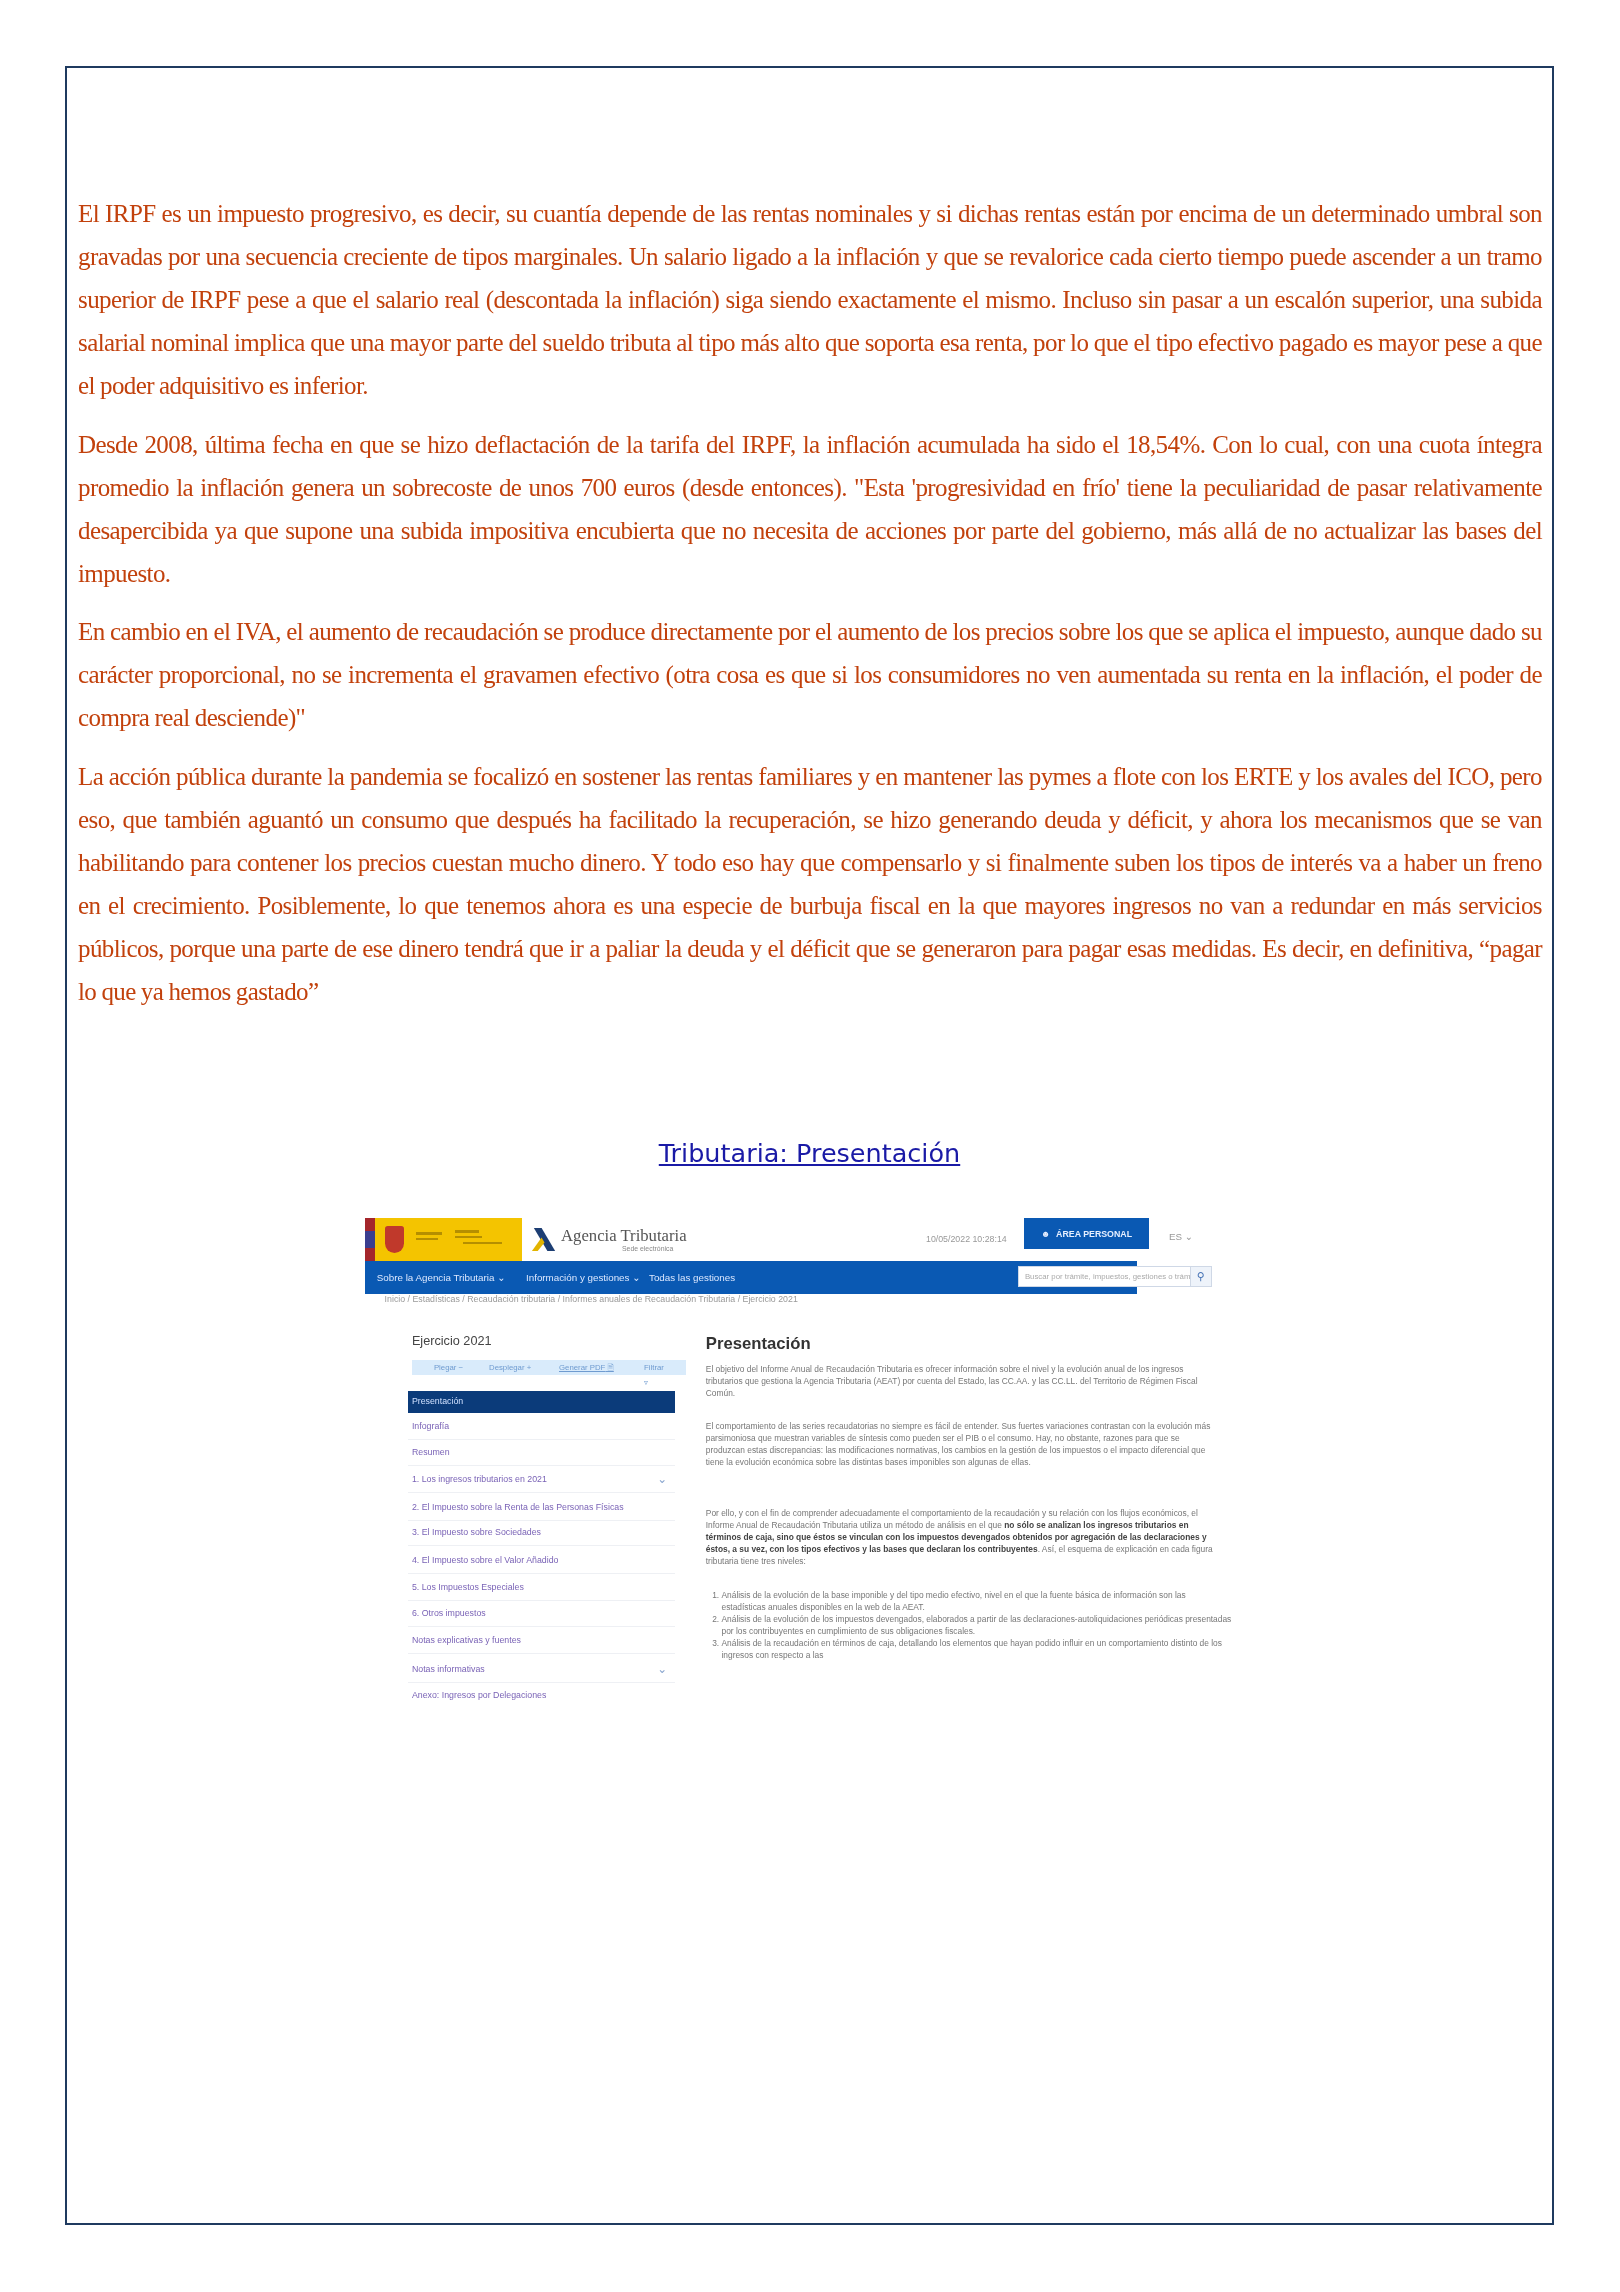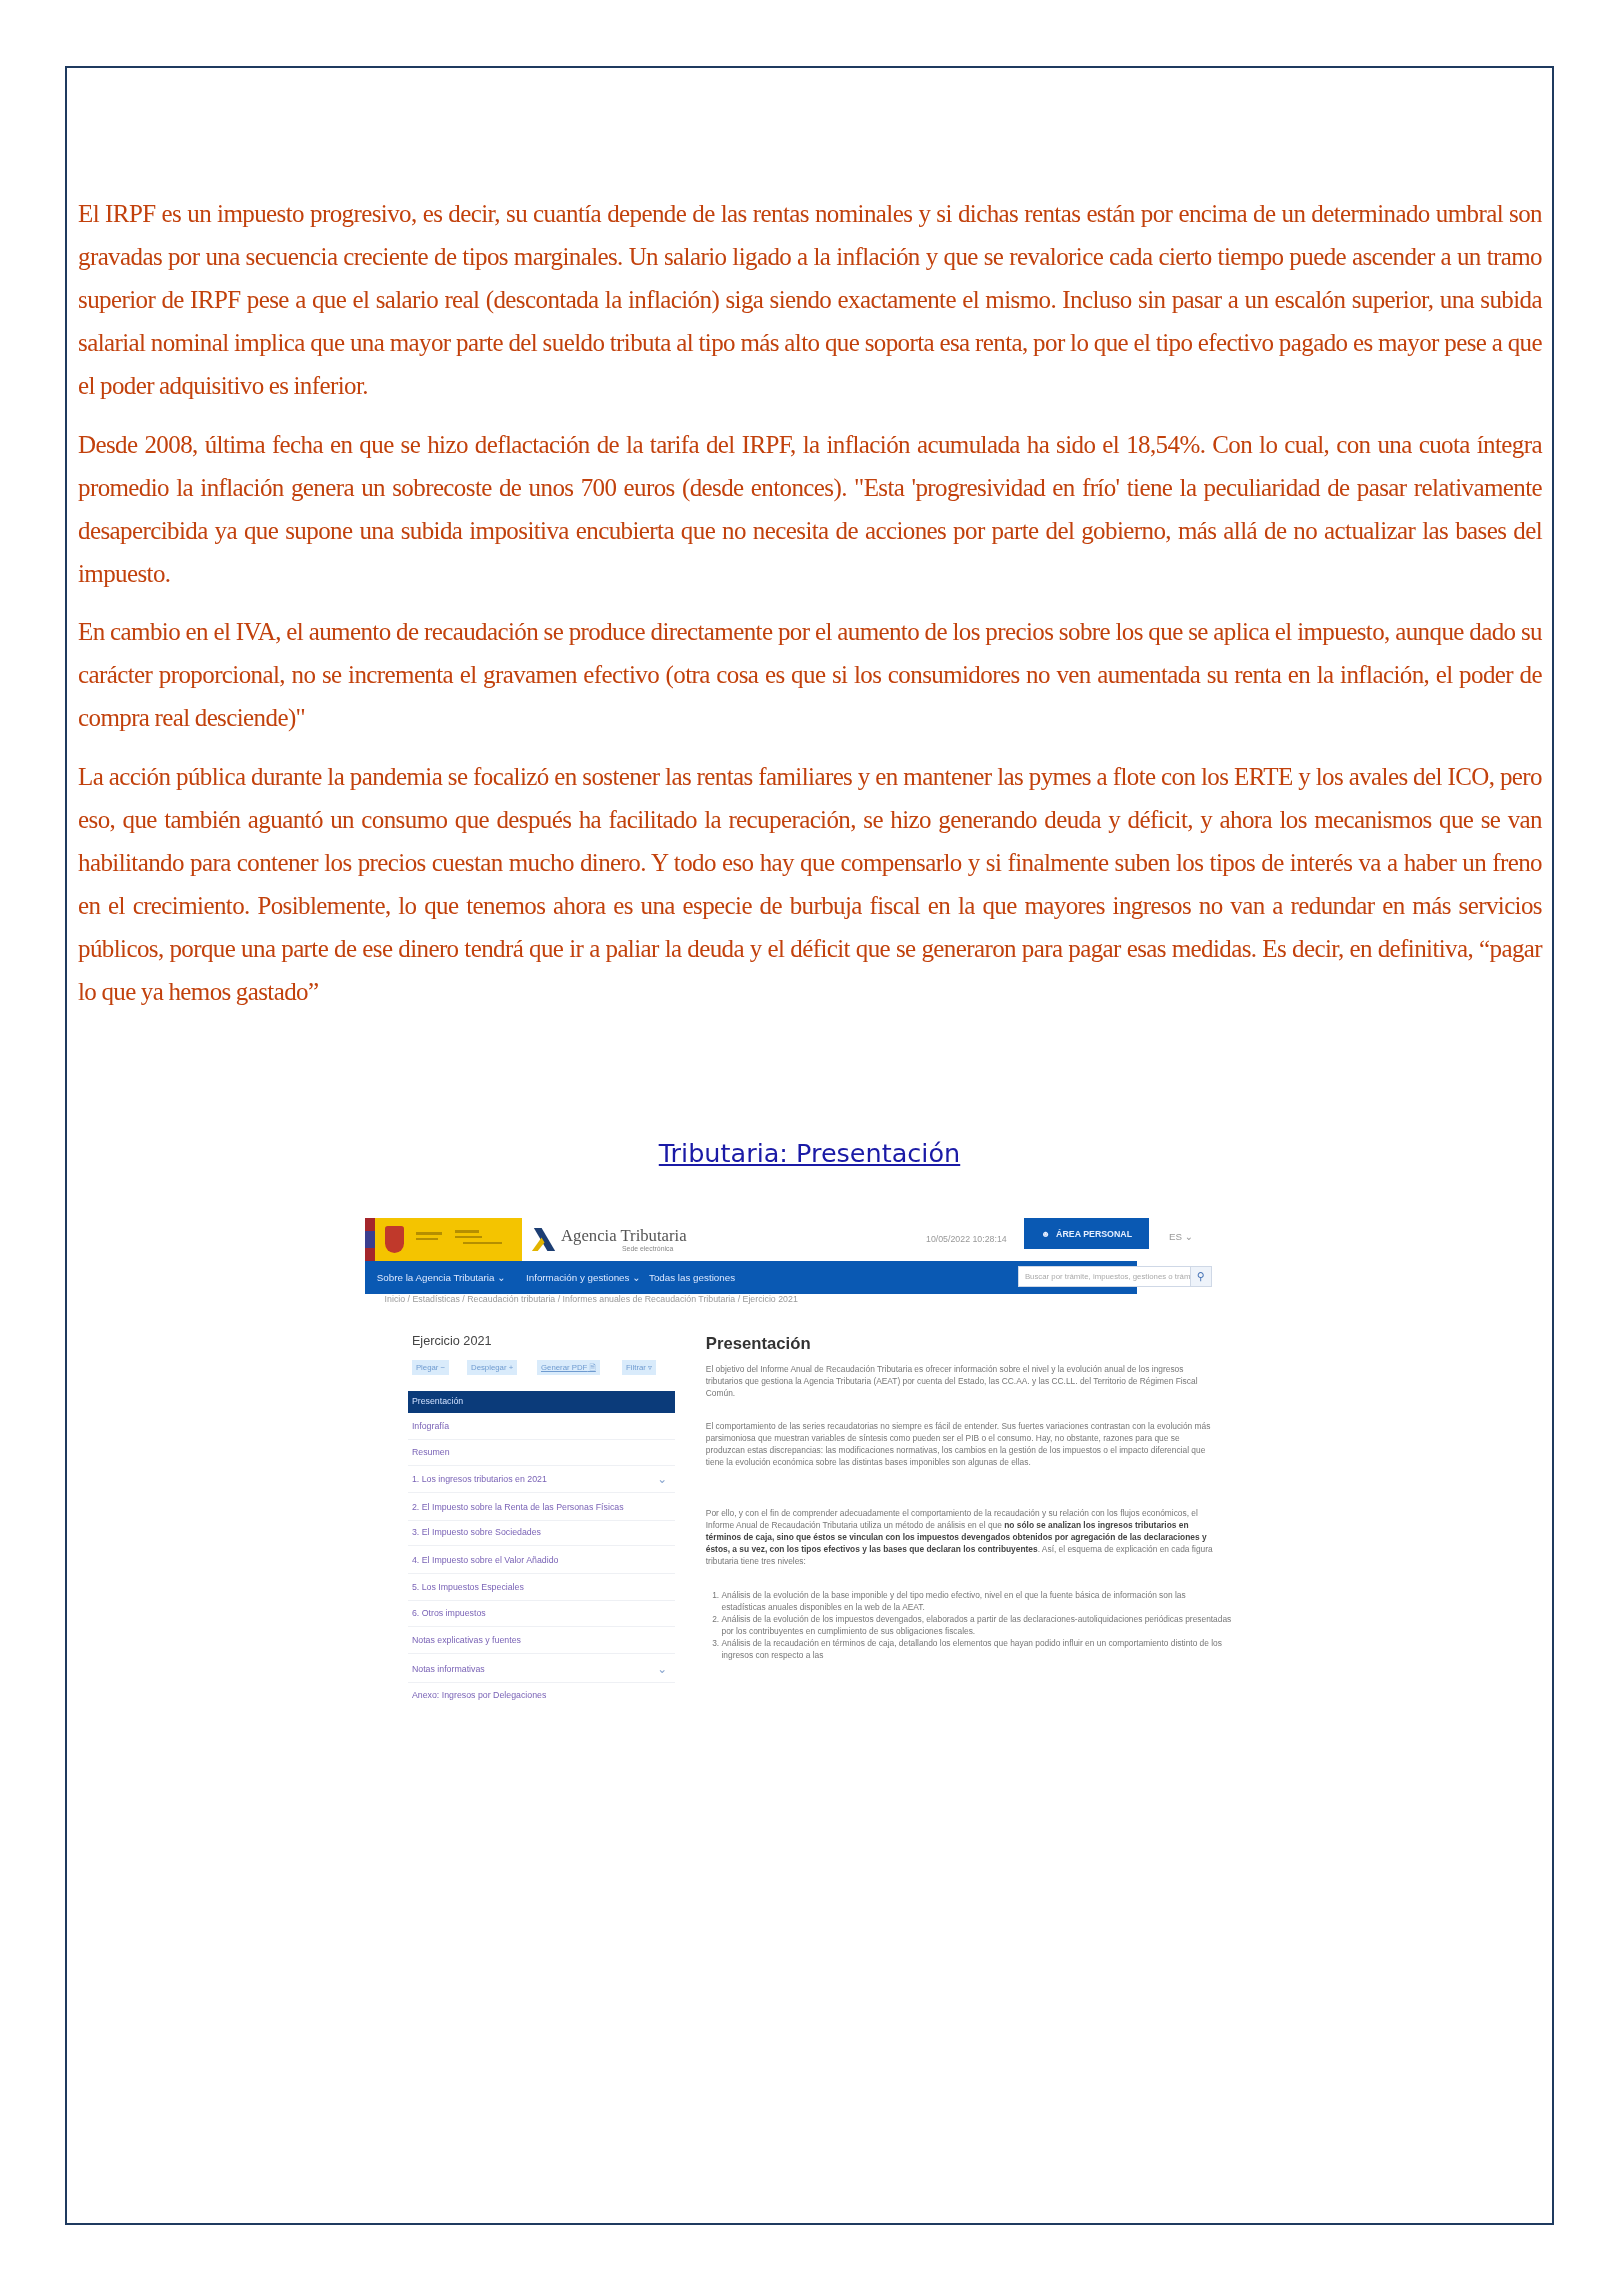--- a/index.html
+++ b/index.html
@@ -26,21 +26,21 @@
     .top-date { position: absolute; left: 561px; top: 15.7px; font-size: 8.8px; color: #999; }
     .area-btn { position: absolute; left: 659px; top: 0px; width: 125px; height: 31px; background: #0a59b3; color: #e6efff; font-size: 8.8px; font-weight: bold; display: flex; align-items: center; justify-content: center; gap: 5.9px; }
     .lang { position: absolute; left: 804px; top: 12.7px; font-size: 9.8px; color: #999; }
     .navbar { position: absolute; left: 0; top: 43px; width: 772px; height: 33px; background: #0a59b3; }
     .nav-item { position: absolute; top: 10.8px; color: #dce8ff; font-size: 9.8px; }
     .search-box { position: absolute; left: 653px; top: 4.9px; width: 173px; height: 21.6px; background: #fff; border: 1px solid #cfd8e6; box-sizing: border-box; font-size: 7.8px; color: #aaa; padding: 4.9px 5.9px; white-space: nowrap; overflow: hidden; }
     .search-btn { position: absolute; left: 825px; top: 4.9px; width: 21.6px; height: 21.6px; background: #eef3fa; border: 1px solid #cfd8e6; box-sizing: border-box; color: #4b77b8; font-size: 10.8px; text-align: center; line-height: 19.6px; }
     .crumbs { position: absolute; left: 19.6px; top: 76px; font-size: 8.8px; color: #999; white-space: nowrap; }
     .sidebar { position: absolute; left: 43px; top: 116px; width: 276px; height: 412px; }
     .ej-title { position: absolute; left: 3.9px; top: 0; font-size: 12.7px; color: #444; }
-    .chip { position: absolute; top: 25.5px; height: 15.7px; background: #d9ebfb; color: #6f9bd0; font-size: 7.8px; line-height: 15.7px; padding: 0 4px; }
+    .chip { position: absolute; top: 25.5px; height: 15.7px; background: #d9ebfb; color: #6f9bd0; font-size: 7.8px; line-height: 15.7px; padding: 0 22px; }
     .side-active { position: absolute; left: 0; top: 57px; width: 267px; height: 21.6px; background: #0b3b7a; color: #cfe0ff; font-size: 8.8px; line-height: 21.6px; padding-left: 3.9px; box-sizing: border-box; }
     .side-item { position: absolute; left: 0; width: 267px; height: 25.5px; font-size: 8.8px; color: #7a63b6; line-height: 25.5px; padding-left: 3.9px; box-sizing: border-box; border-bottom: 1px solid #eef0f4; white-space: nowrap; overflow: hidden; }
     .side-chev { position: absolute; right: 7.8px; top: 0; color: #8aa6cf; font-size: 11.8px; }
     .main { position: absolute; left: 333px; top: 116px; width: 549px; }
     .main-title { position: absolute; left: 7.8px; top: 0; font-size: 16.7px; font-weight: bold; color: #333; }
     .main-p { position: absolute; left: 7.8px; width: 510px; font-size: 8.4px; line-height: 12px; color: #777; text-align: left; }
     .main-p b { color: #444; }
     .main-ol { position: absolute; left: 7.8px; width: 510px; font-size: 8.4px; line-height: 12px; color: #777; margin: 0; padding-left: 15.7px; }
   </style>
 </head>

